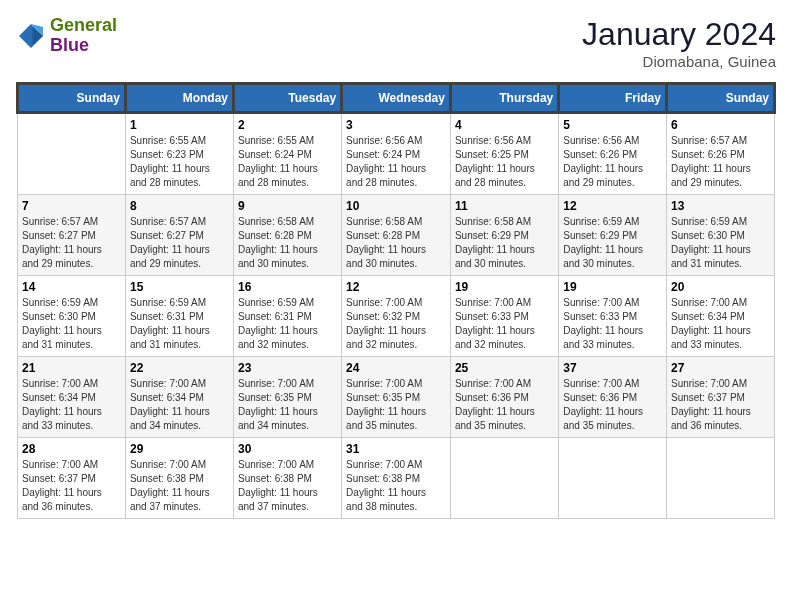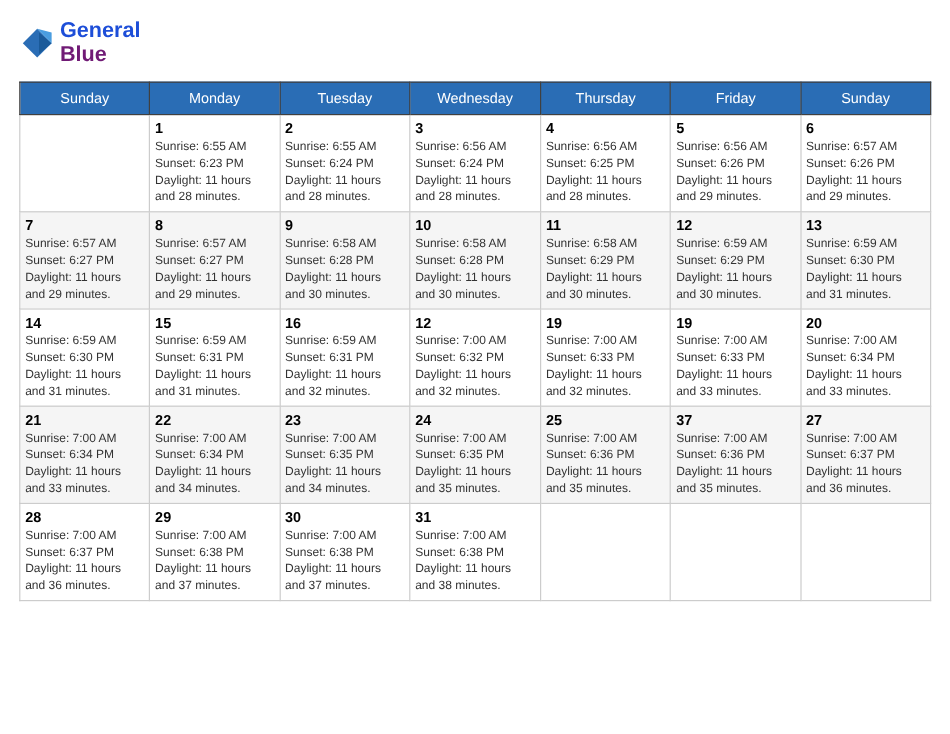--- a/index.html
+++ b/index.html
@@ -21,21 +21,21 @@
       align-items: center;
       gap: 4px;
     }
     .logo-text {
       font-size: 18px;
       font-weight: bold;
       color: #1a1a2e;
       line-height: 1.1;
     }
     .logo-text span {
-      color: #1d4ed8;
+      color: #4d7c0f;
     }
     .logo-icon {
       width: 30px;
       height: 30px;
     }
     .title-block {
       text-align: right;
     }
     .month-year {
       font-size: 32px;
@@ -48,24 +48,24 @@
     }
     table {
       width: 100%;
       border-collapse: collapse;
       font-size: 11px;
     }
     thead tr th {
       background-color: #2a6db5;
       color: #fff;
       padding: 6px 4px;
-      text-align: center;
-      font-weight: normal;
+      text-align: right;
+      font-weight: bold;
       font-size: 12px;
-      border: 1px solid #404040;
+      border: 3px solid #404040;
     }
     tbody tr td {
       border: 1px solid #ccc;
       vertical-align: top;
       padding: 4px;
       height: 80px;
       width: 110px;
     }
     .day-number {
       font-weight: bold;
@@ -99,20 +99,24 @@
     <svg class="logo-icon" viewBox="0 0 40 40">
       <polygon points="20,4 36,20 20,36 4,20" fill="#2a6db5"></polygon>
       <polygon points="22,8 36,20 22,32" fill="#1a5a9a"></polygon>
       <polygon points="20,4 36,8 36,20" fill="#4a9de0"></polygon>
     </svg>
     <div class="logo-text">
       <div><span>General</span></div>
       <div><span style="color:#701a75">Blue</span></div>
     </div>
   </div>
+  <div class="title-block">
+    <div class="month-year">January 2024</div>
+    <div class="location">Diomabana, Guinea</div>
+  </div>
 </div>
 
 <table>
   <thead>
     <tr>
     <th>Sunday</th>
         <th>Monday</th>
         <th>Tuesday</th>
         <th>Wednesday</th>
         <th>Thursday</th>

